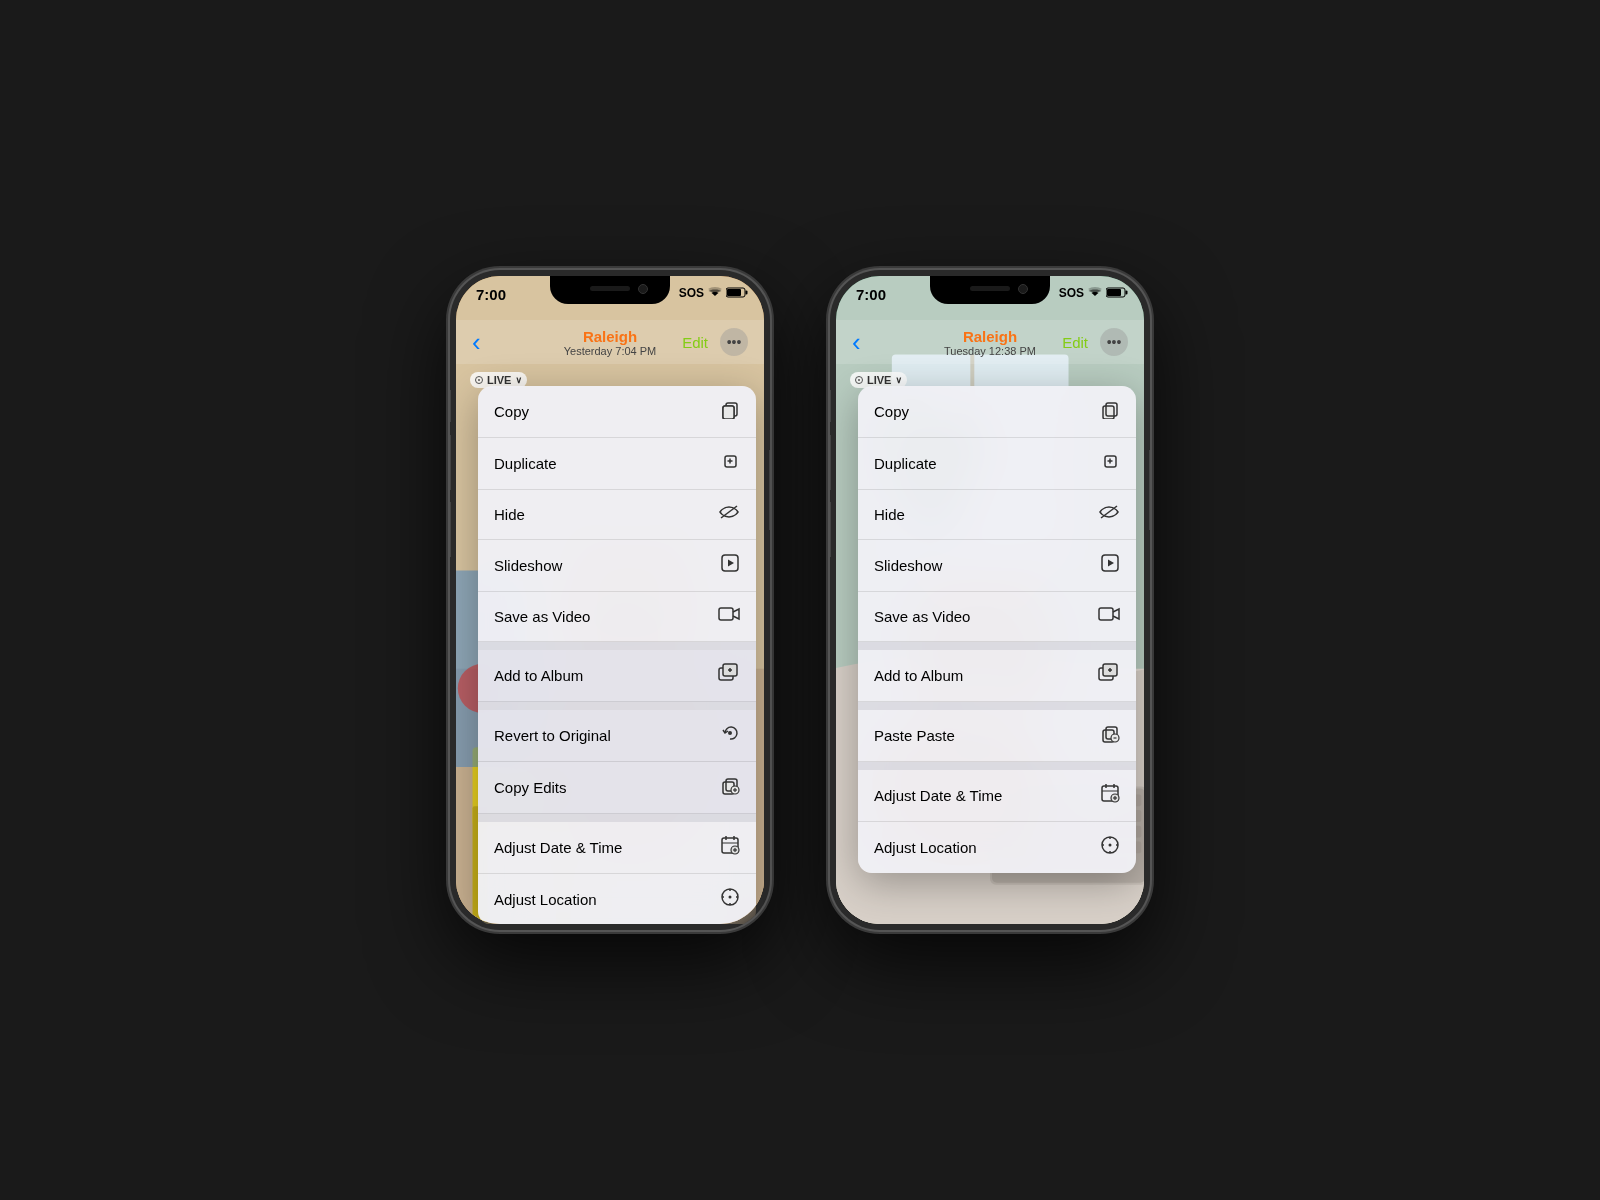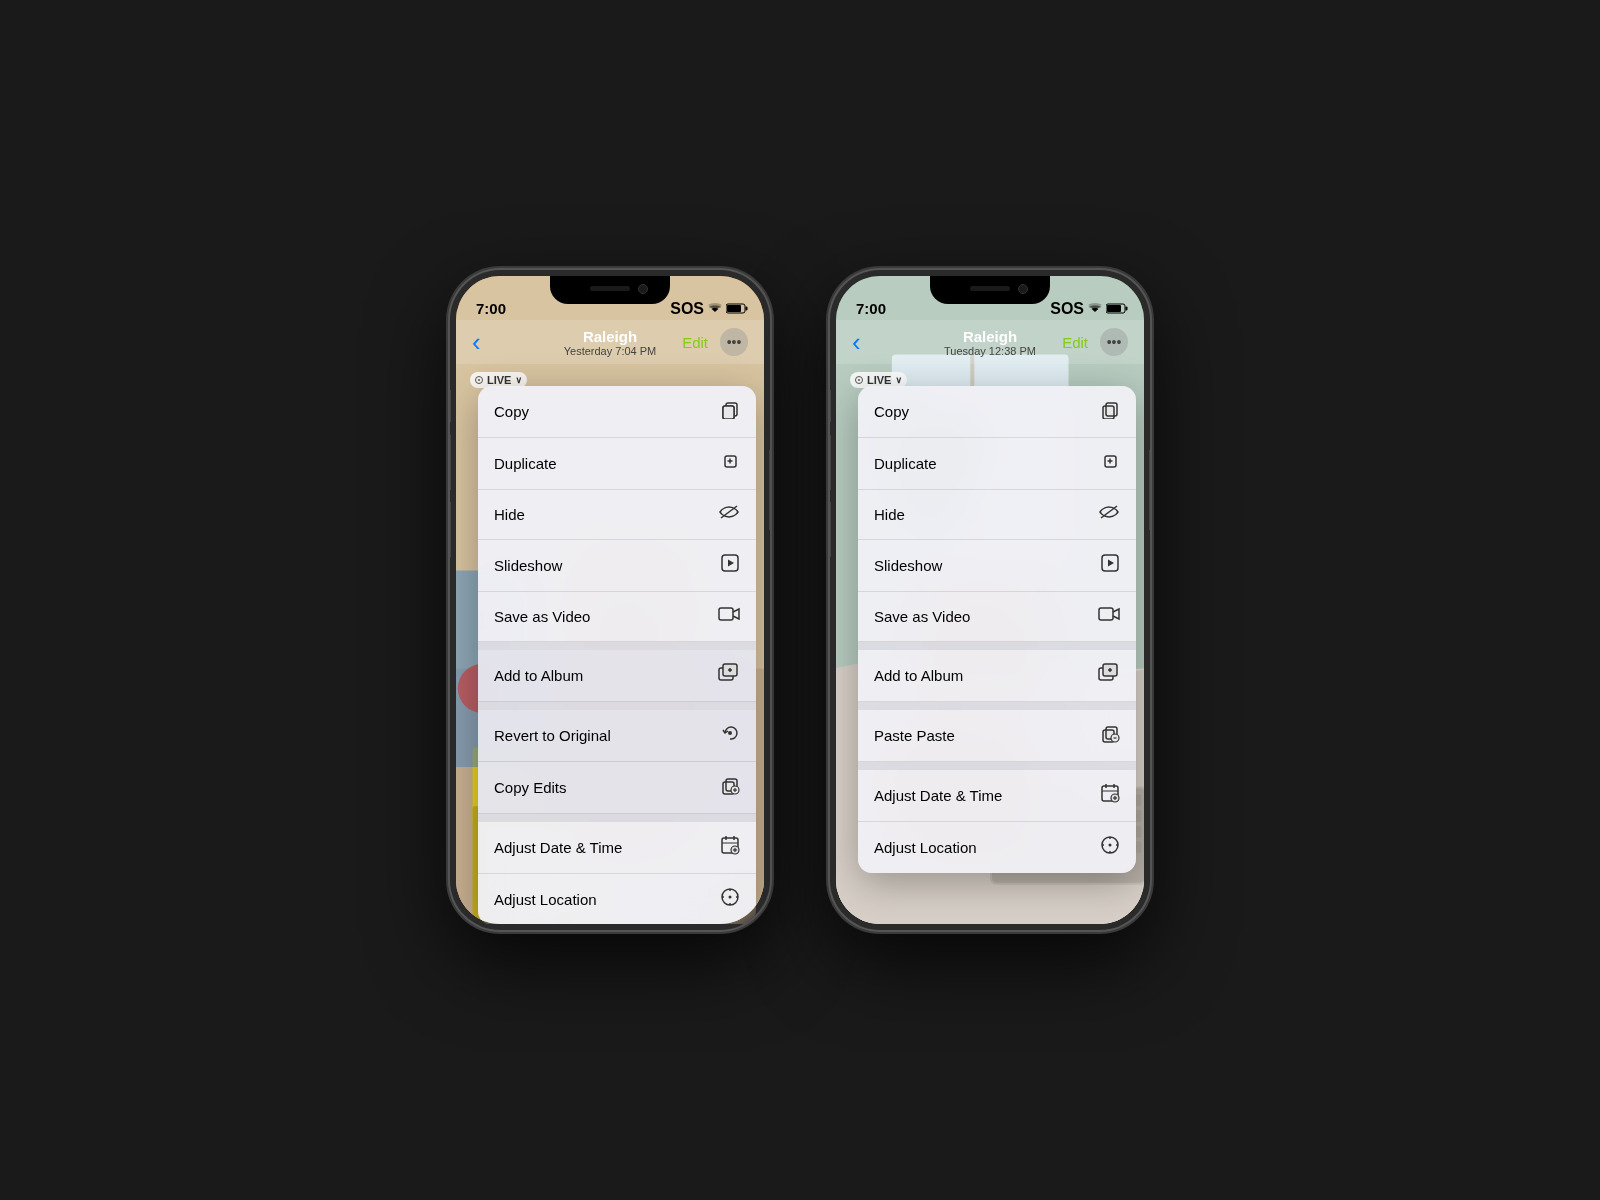--- a/index.html
+++ b/index.html
@@ -75,41 +75,41 @@
 
     
     .status-bar {
       position: absolute;
       top: 0;
       left: 0;
       right: 0;
       height: 52px;
       display: flex;
       align-items: flex-start;
-      padding-top: 24px;
+      padding-top: 10px;
       padding-left: 20px;
       padding-right: 16px;
       z-index: 20;
       color: #000;
       font-size: 13px;
       font-weight: 600;
     }
     .status-time {
       flex: 1;
       font-size: 15px;
       font-weight: 700;
     }
     .status-icons {
       display: flex;
       align-items: center;
       gap: 4px;
       font-size: 11px;
     }
     .status-sos {
-      font-size: 16px;
+      font-size: 12px;
       font-weight: 600;
     }
 
     
     .photo-bg {
       position: absolute;
       inset: 0;
       z-index: 1;
     }
     .photo-bg-left {
@@ -138,21 +138,21 @@
       cursor: pointer;
       flex: 1;
     }
     .nav-title {
       text-align: center;
       flex: 2;
     }
     .nav-title-main {
       font-size: 15px;
       font-weight: 600;
-      color: #ffffff;
+      color: #f97316;
     }
     .nav-title-sub {
       font-size: 11px;
       color: #444;
     }
     .nav-actions {
       display: flex;
       gap: 12px;
       align-items: center;
       flex: 1;

